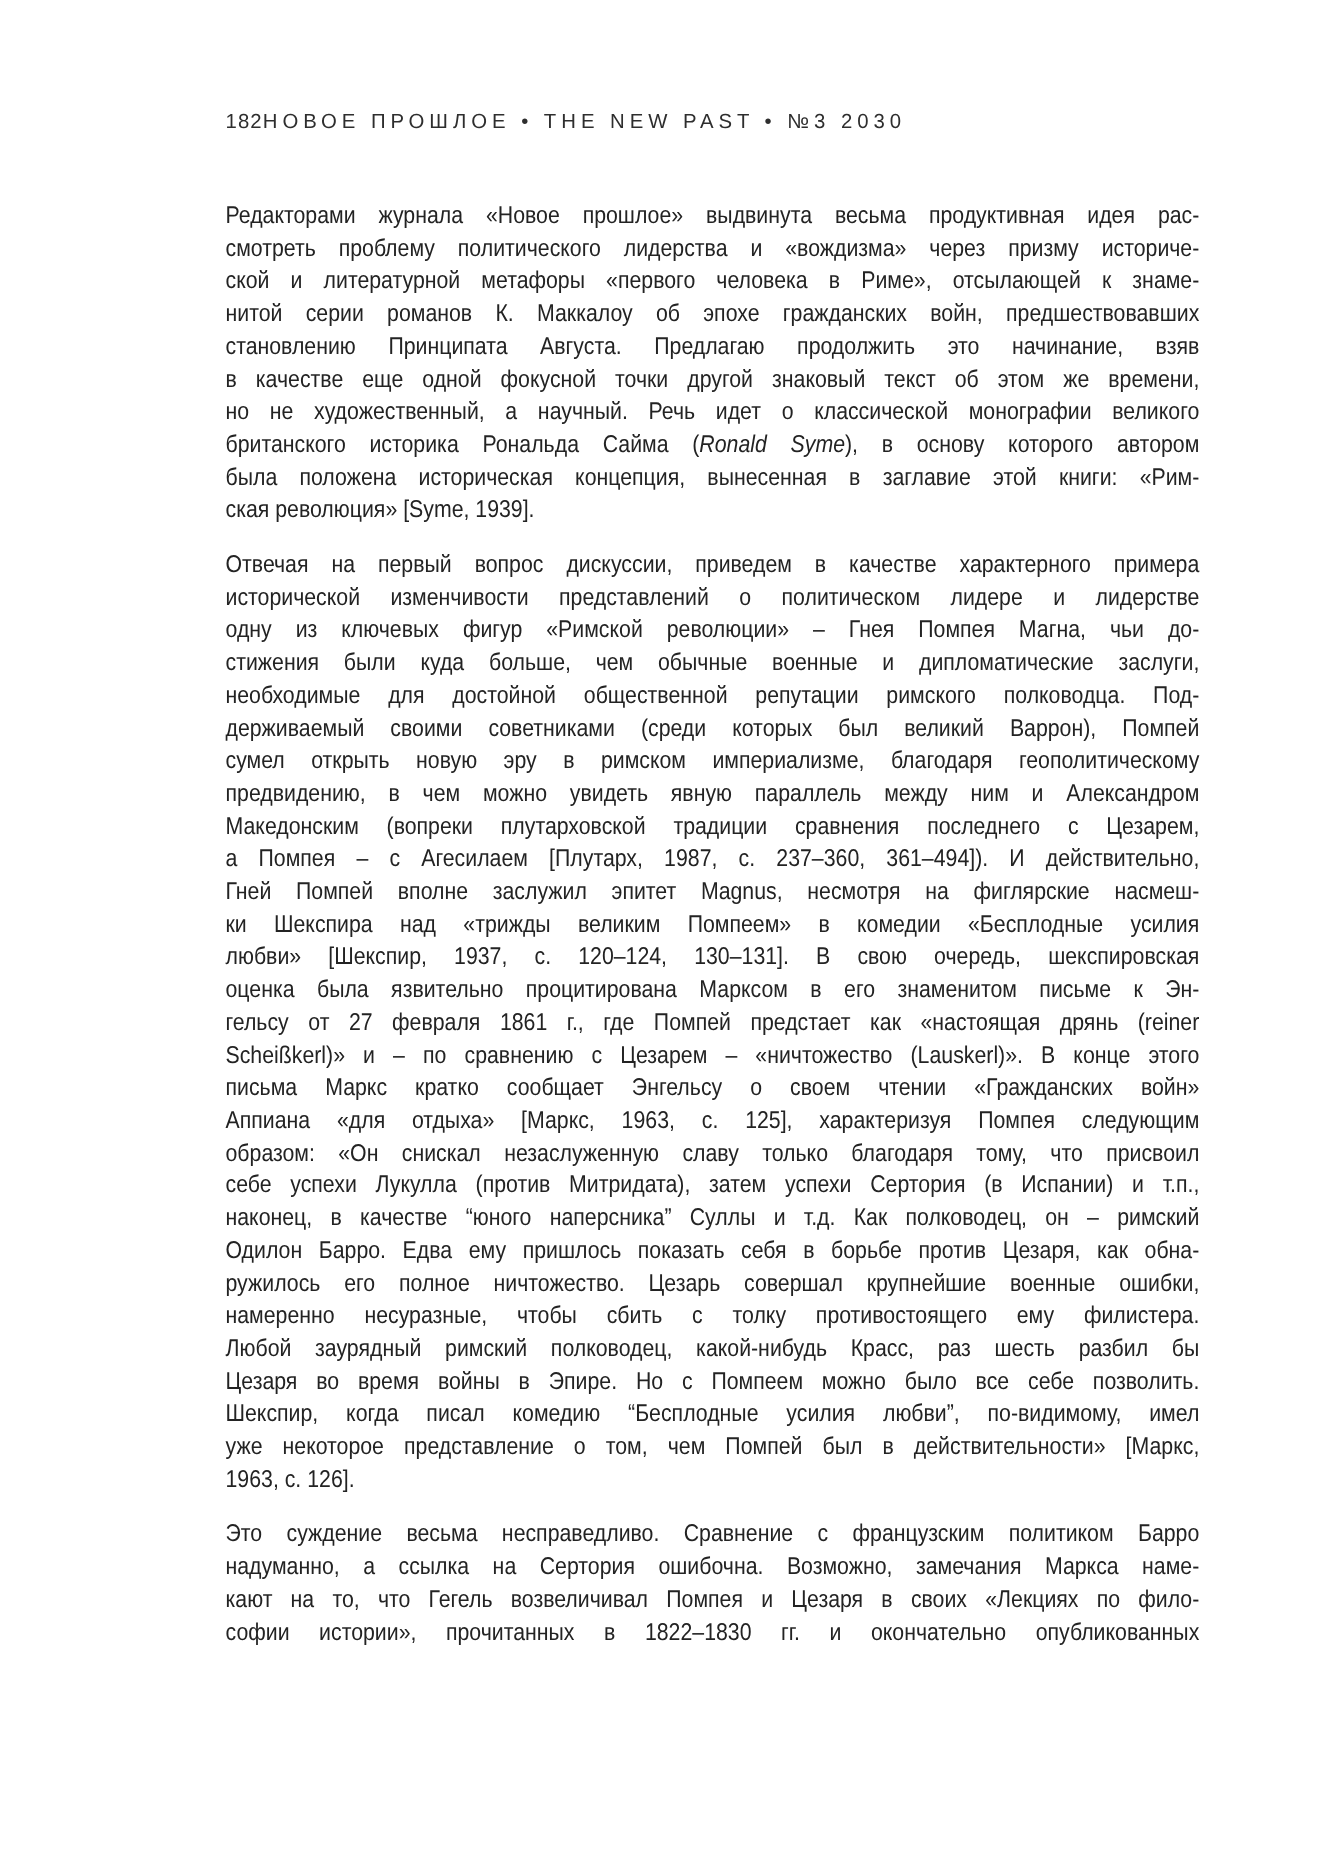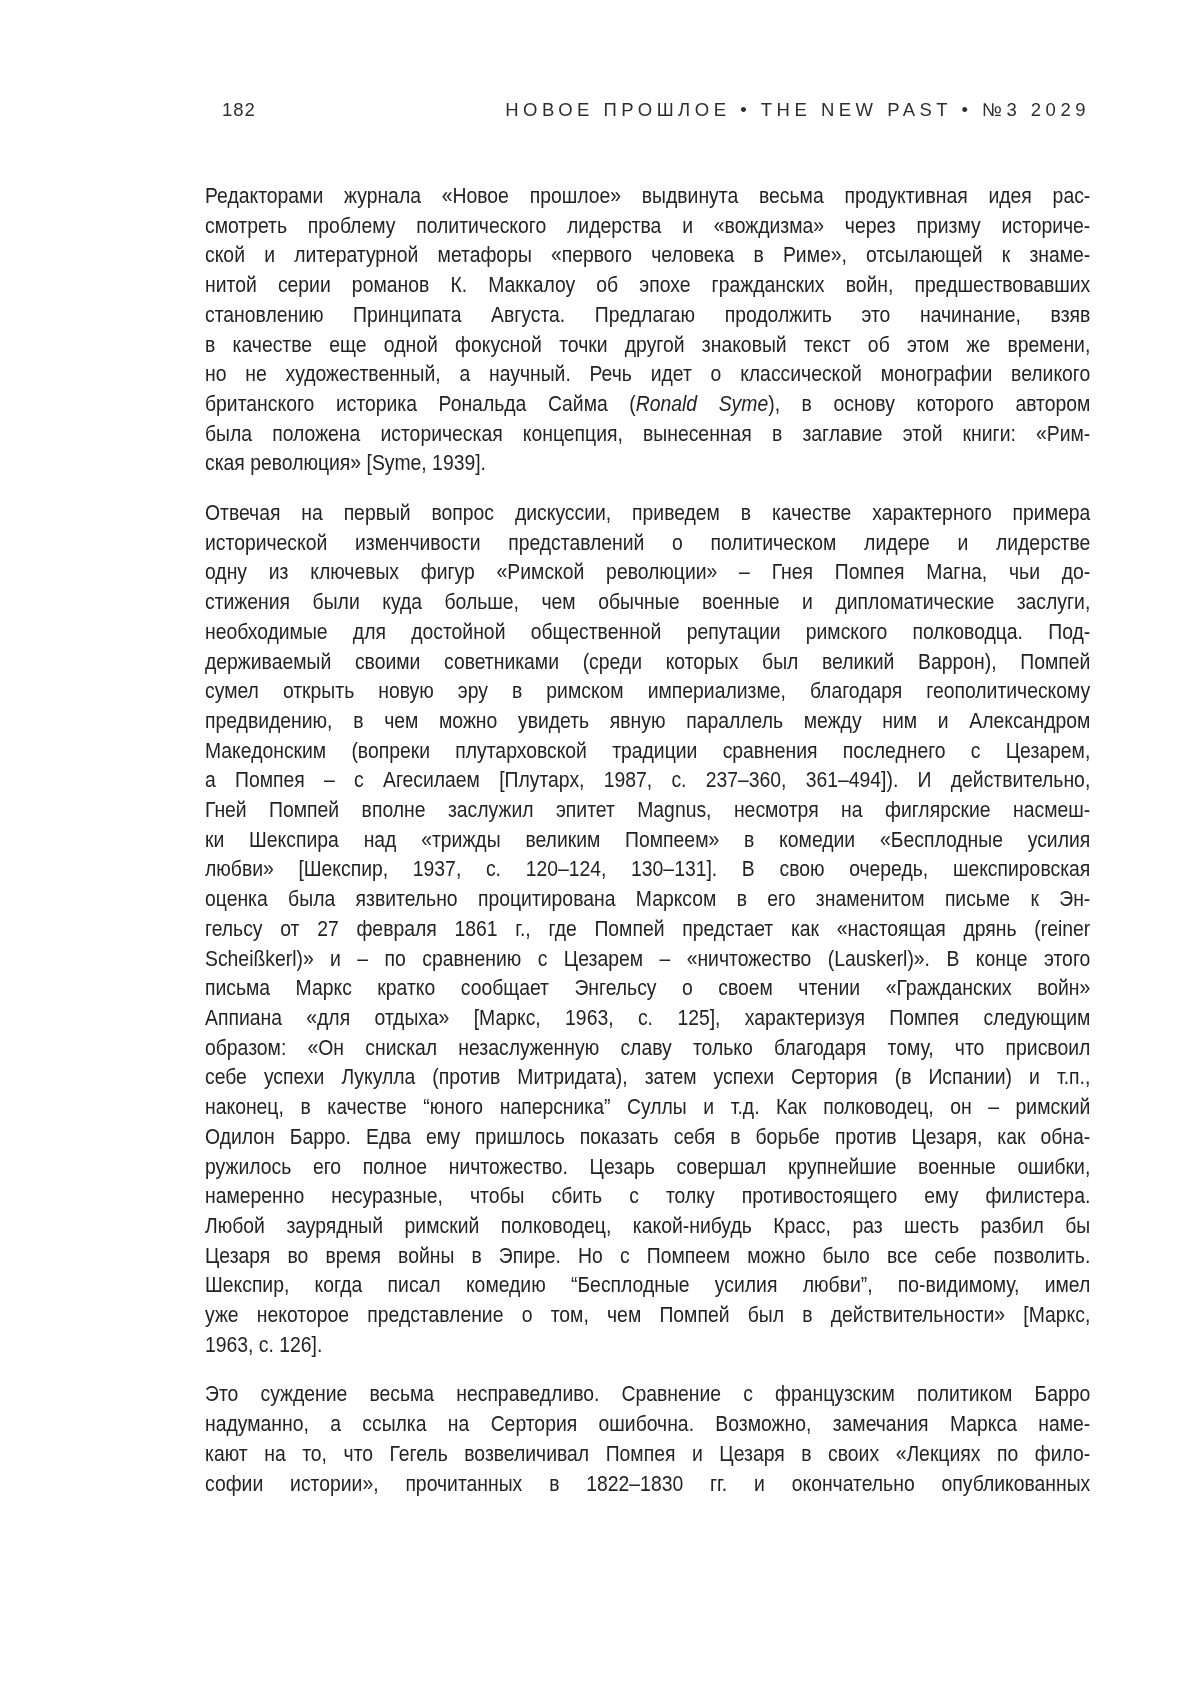--- a/index.html
+++ b/index.html
@@ -11,25 +11,23 @@
     overflow: hidden;
     font-family: "Liberation Sans", "DejaVu Sans", sans-serif;
     color: #242424;
   }
   .page-header {
     position: absolute;
     left: 205px;
     right: 110px;
     top: 99px;
     display: flex;
-    justify-content: space-between;
     align-items: baseline;
     font-size: 18.5px;
     color: #2e2e2e;
-    margin-left: 17px;
   }
   .page-number { letter-spacing: 1px; }
   .running-title { letter-spacing: 4.5px; white-space: nowrap; }
   .body-wrap {
     position: absolute;
     left: 205px;
     top: 181px;
     width: 1006px;           
     transform: scaleX(0.88); 
     transform-origin: top left;
@@ -47,21 +45,21 @@
     text-align: left;
     text-align-last: left;
   }
   .it { font-style: italic; }
 </style>
 </head>
 <body>
 
 <div class="page-header">
   <span class="page-number">182</span>
-  <span class="running-title">НОВОЕ ПРОШЛОЕ • THE NEW PAST • №3 2029</span>
+  <span class="running-title">НОВОЕ ПРОШЛОЕ • THE NEW PAST • №3 2030</span>
 </div>
 
 <div class="body-wrap">
     <div class="paragraph">
       <div class="line"><span>Редакторами журнала «Новое прошлое» выдвинута весьма продуктивная идея рас-</span></div>
       <div class="line"><span>смотреть проблему политического лидерства и «вождизма» через призму историче-</span></div>
       <div class="line"><span>ской и литературной метафоры «первого человека в Риме», отсылающей к знаме-</span></div>
       <div class="line"><span>нитой серии романов К. Маккалоу об эпохе гражданских войн, предшествовавших</span></div>
       <div class="line"><span>становлению Принципата Августа. Предлагаю продолжить это начинание, взяв</span></div>
       <div class="line"><span>в качестве еще одной фокусной точки другой знаковый текст об этом же времени,</span></div>

